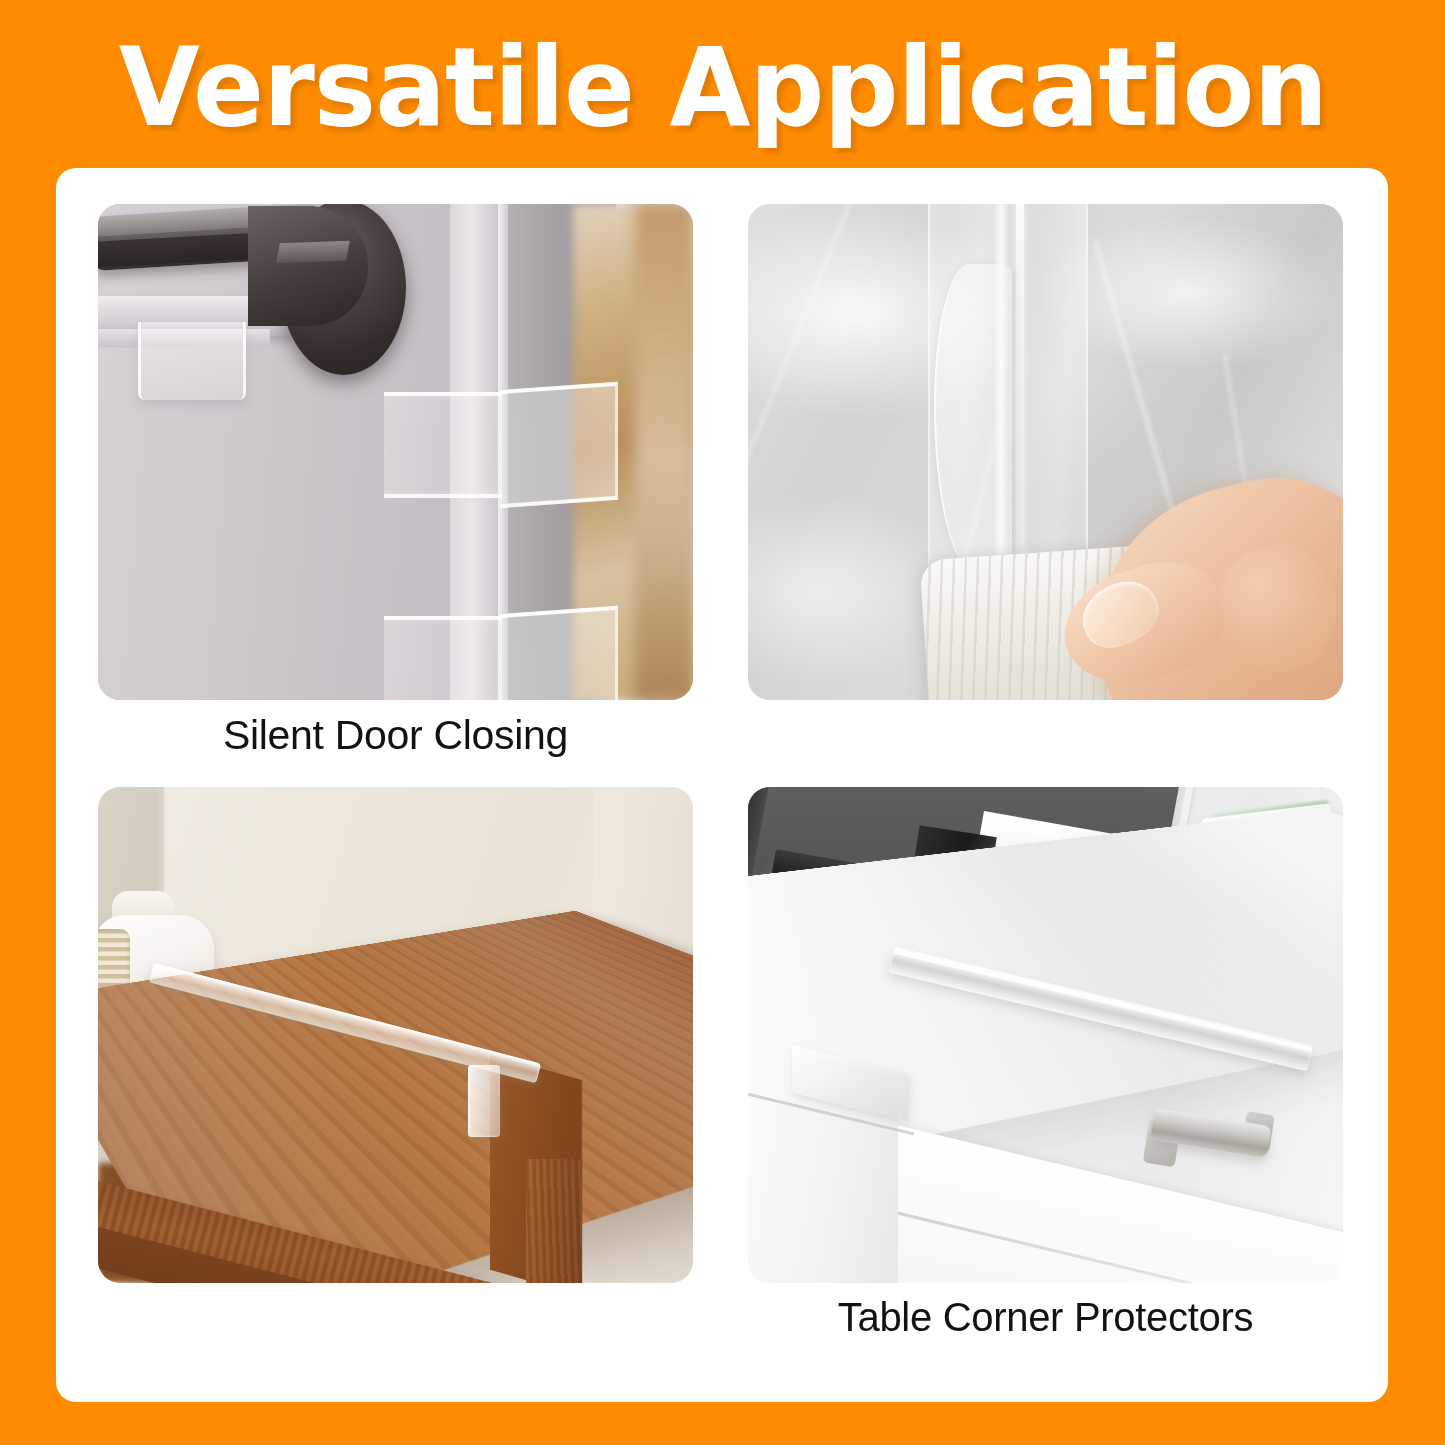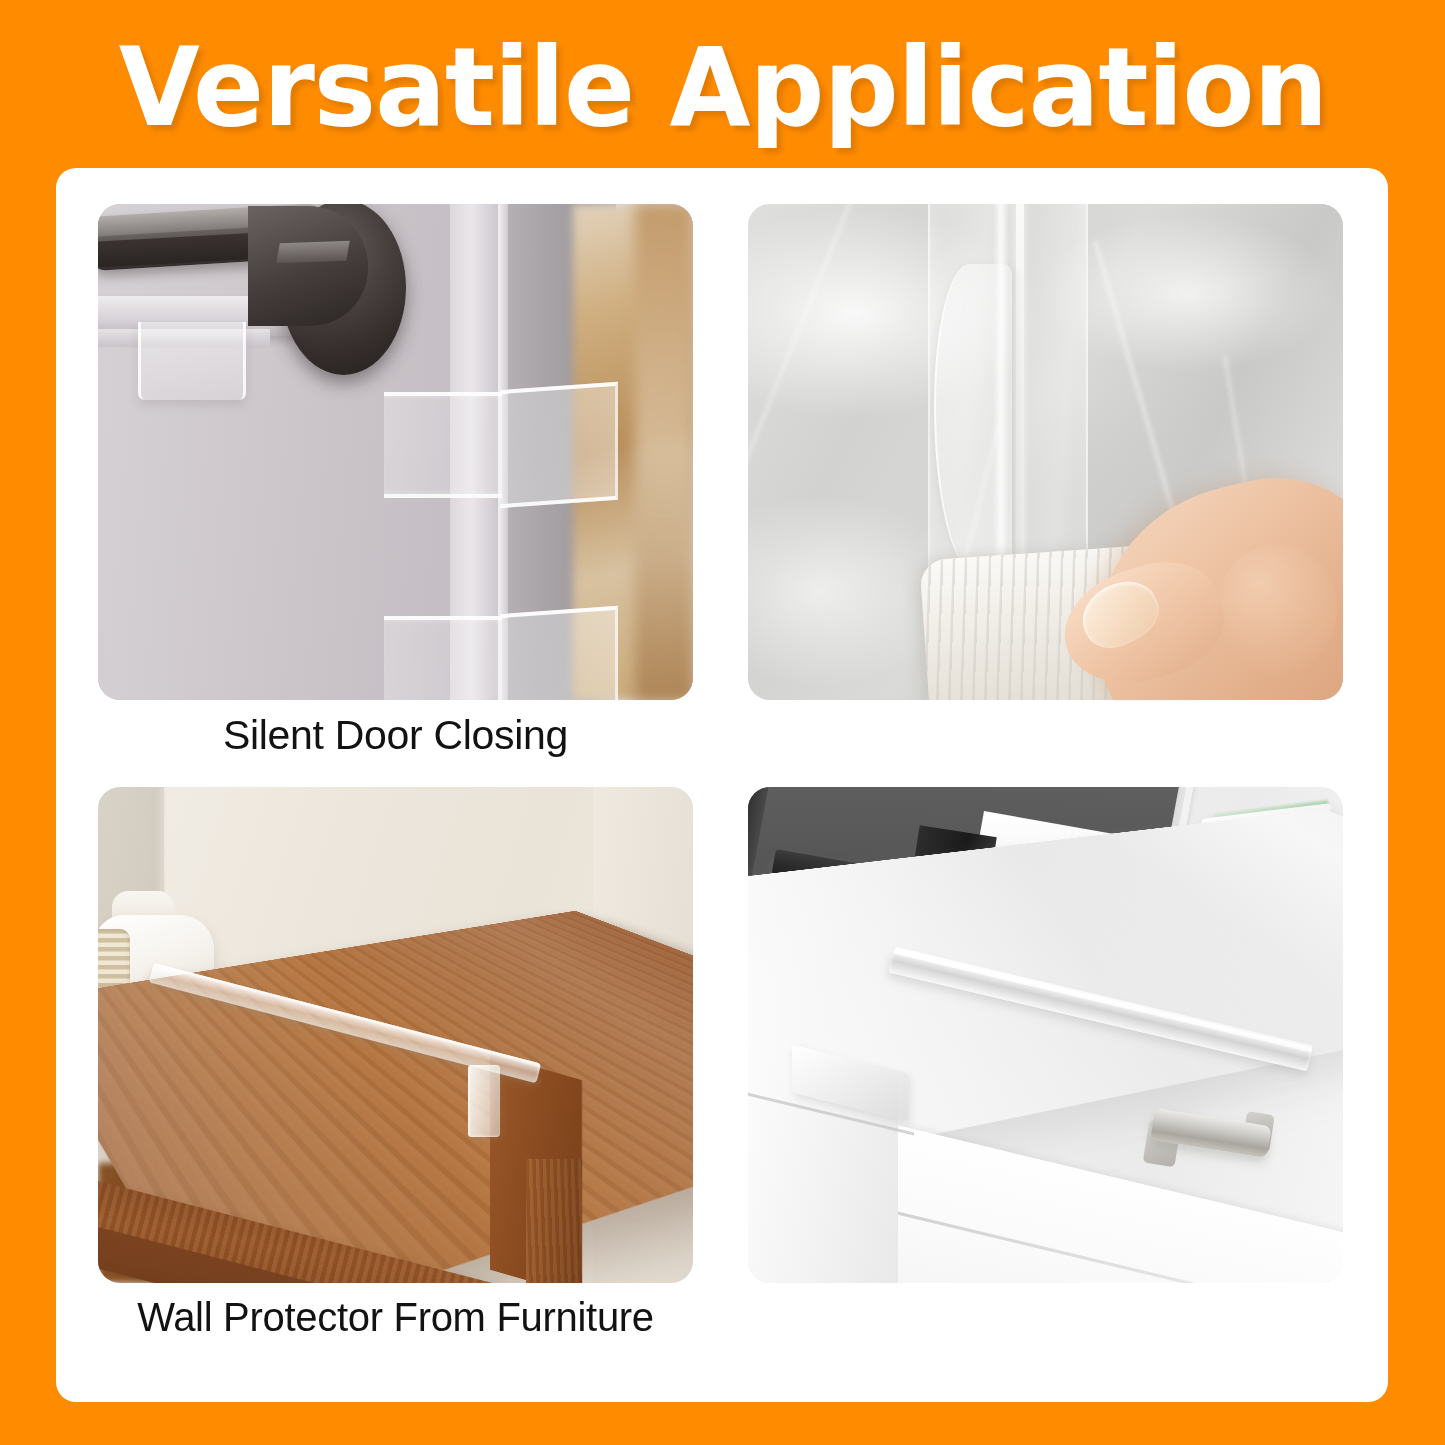--- a/index.html
+++ b/index.html
@@ -633,21 +633,20 @@
         </div>
         <div class="apron2"></div>
         <div class="leg">
           <div class="leg-grain"></div>
         </div>
 
         <div class="strip-shadow"></div>
         <div class="strip"></div>
         <div class="strip-cap"></div>
       </div>
-      <div class="caption">Wall Protector From Furniture</div>
     </div>
 
     <div class="cell wide">
       <div class="photo p4">
         <div class="bg"></div>
 
         <div class="tv"></div>
         <div class="tv-bezel"></div>
         <div class="tv-side"></div>
         <div class="tv-white"></div>
@@ -665,16 +664,17 @@
         <div class="side-line"></div>
 
         <div class="edge"></div>
         <div class="edge-hi"></div>
         <div class="edge-cap"></div>
 
         <div class="handle-foot"></div>
         <div class="handle-foot2"></div>
         <div class="handle"></div>
       </div>
+      <div class="caption">Table Corner Protectors</div>
     </div>
 
   </div>
 </div>
 
 </body></html>

